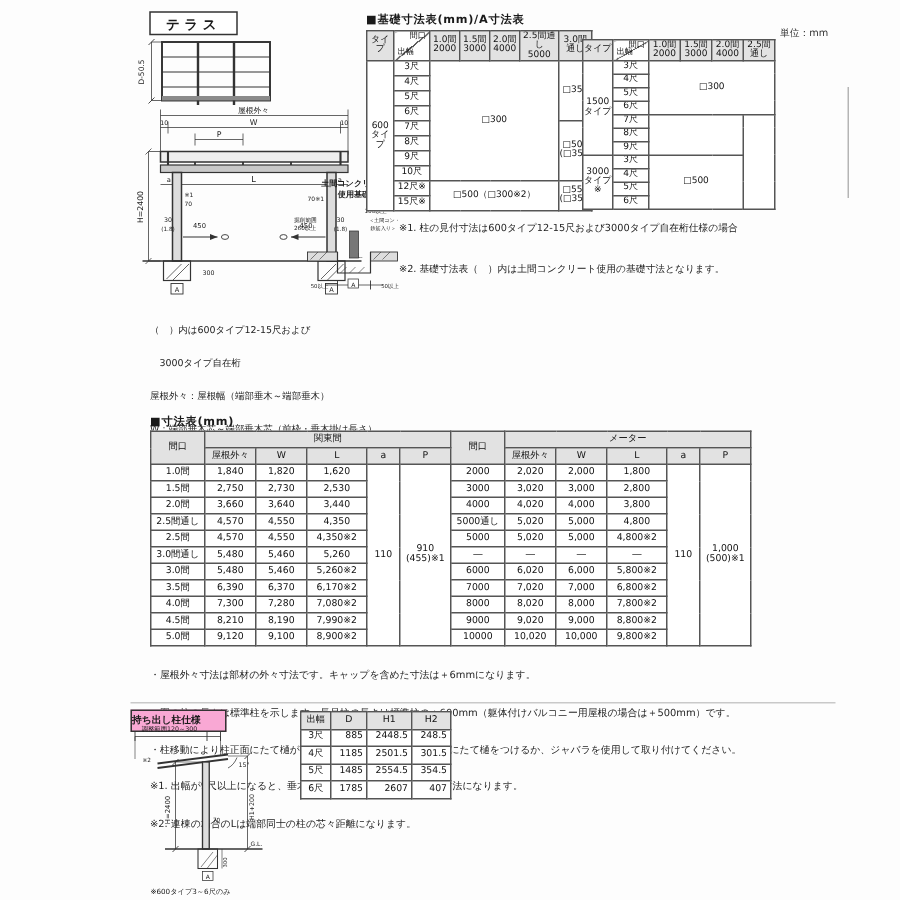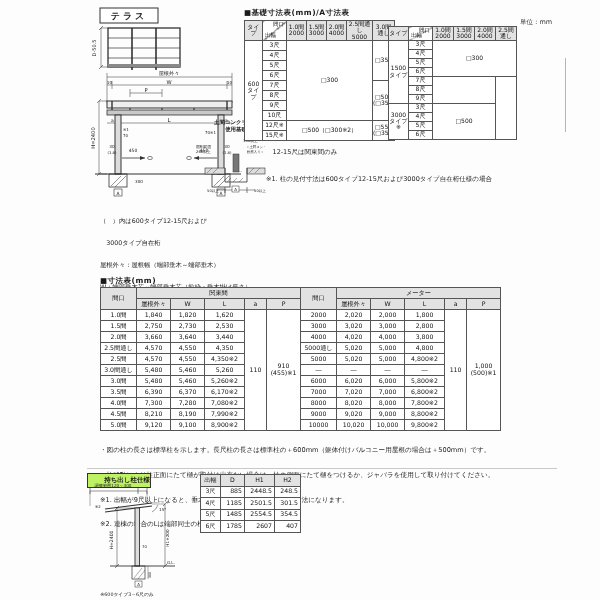--- a/index.html
+++ b/index.html
@@ -17,22 +17,22 @@
   .ftb td{font-size:6px;height:8px;line-height:1.05}
   .dt td{font-size:6.2px;height:10px;line-height:1.1}
   .bt td{font-size:6.2px;height:10.5px;line-height:1.1}
   td.diag{position:relative;background-image:linear-gradient(to bottom right,
       #fff 48.5%,#555 48.5%,#555 51.5%,#fff 51.5%)}
   .dtop{position:absolute;top:1px;right:2px;font-size:5.5px;line-height:1}
   .dbot{position:absolute;bottom:1px;left:2px;font-size:5.5px;line-height:1}
   .noteblk{font-size:6.5px;line-height:9px;color:#222;white-space:pre}
   .legend{font-size:6.3px;line-height:7.4px;color:#222;white-space:pre}
   .dnotes{font-size:6.6px;line-height:8.2px;color:#222;white-space:pre}
-  .lblbox{border:1px solid #333;background:#bef264;font-weight:bold;font-size:6.5px;
-     text-align:right;line-height:12px}
+  .lblbox{border:1px solid #333;background:#f9a8d4;font-weight:bold;font-size:6.5px;
+     text-align:left;line-height:12px}
   .rule{background:#c9c9c9}
   .fold{background:#b5b5b5}
   svg text{fill:#1a1a1a}
 </style>
 </head>
 <body>
 
 <div class="page">
 
   <div class="abs unit" style="left:520px;top:18px">単位：mm</div>
@@ -316,22 +316,22 @@
         </tr>
         <tr>
           <td>6尺</td>
         </tr>
       </tbody>
   </table>
 
   <div class="abs fold" style="left:565px;top:58px;width:1px;height:74px"></div>
 
   <div class="abs noteblk" style="left:266px;top:130px;width:310px">
-    <div>　12-15尺は関東間のみ</div>
     <div>※1. 柱の見付寸法は600タイプ12-15尺および3000タイプ自在桁仕様の場合</div>
+    <div>※2. 基礎寸法表（　）内は土間コンクリート使用の基礎寸法となります。</div>
   </div>
 
   <div class="abs ttl" style="left:100px;top:276px">■寸法表(mm)</div>
 
   <table class="abs dt" style="left:100px;top:287px;width:400px">
     <colgroup>
       <col style="width:36px">
         <col style="width:34px">
         <col style="width:34px">
         <col style="width:40px">
@@ -476,20 +476,21 @@
           <td>8,900※2</td>
           <td>10000</td>
           <td>10,020</td>
           <td>10,000</td>
           <td>9,800※2</td>
         </tr>
       </tbody>
   </table>
 
   <div class="abs dnotes" style="left:100px;top:430px;width:480px">
+    <div>・屋根外々寸法は部材の外々寸法です。キャップを含めた寸法は＋6mmになります。</div>
     <div>・図の柱の長さは標準柱を示します。長尺柱の長さは標準柱の＋600mm（躯体付けバルコニー用屋根の場合は＋500mm）です。</div>
     <div>・柱移動により柱正面にたて樋が取付け出来ない場合は、柱の側面にたて樋をつけるか、ジャバラを使用して取り付けてください。</div>
     <div>※1. 出幅が9尺以上になると、垂木ピッチ（P寸法）は（　）内の寸法になります。</div>
     <div>※2. 連棟の場合のLは端部同士の柱の芯々距離になります。</div>
   </div>
 
   <div class="abs rule" style="left:87px;top:468px;width:470px;height:1px"></div>
 
   <div class="abs lblbox" style="left:87px;top:473px;width:62px;height:13px">持ち出し柱仕様</div>
 

